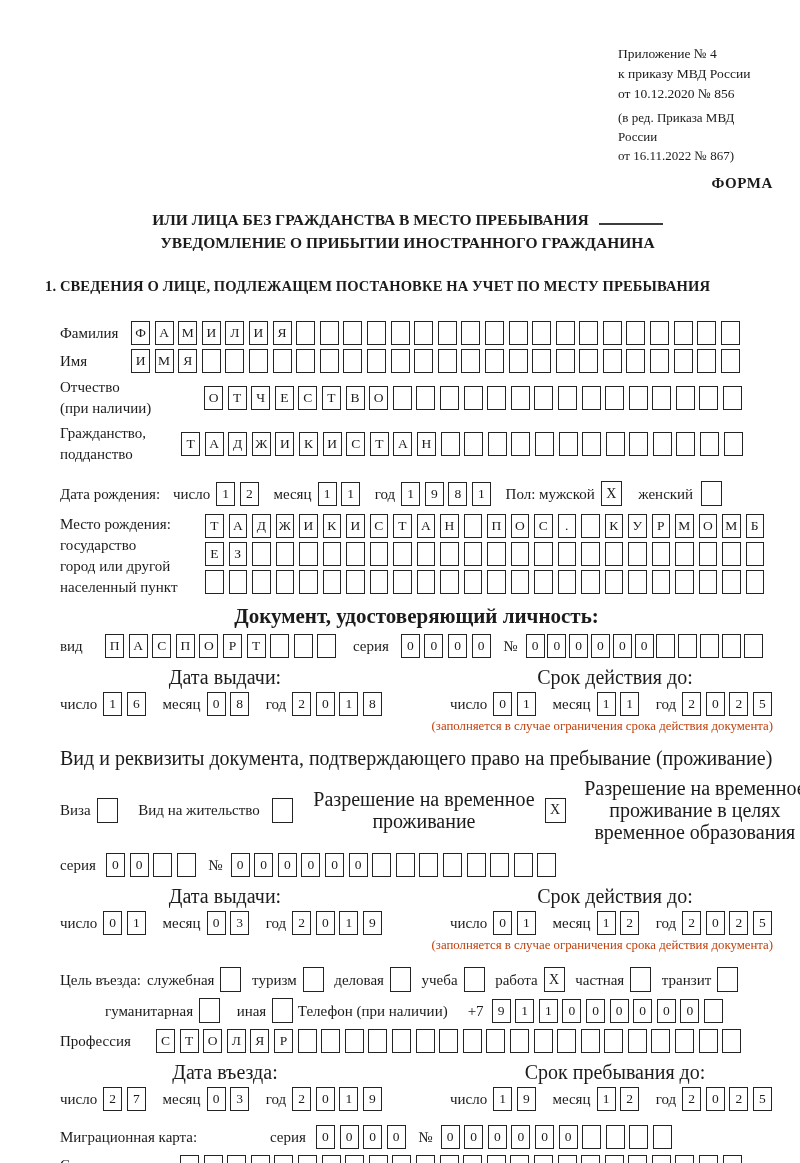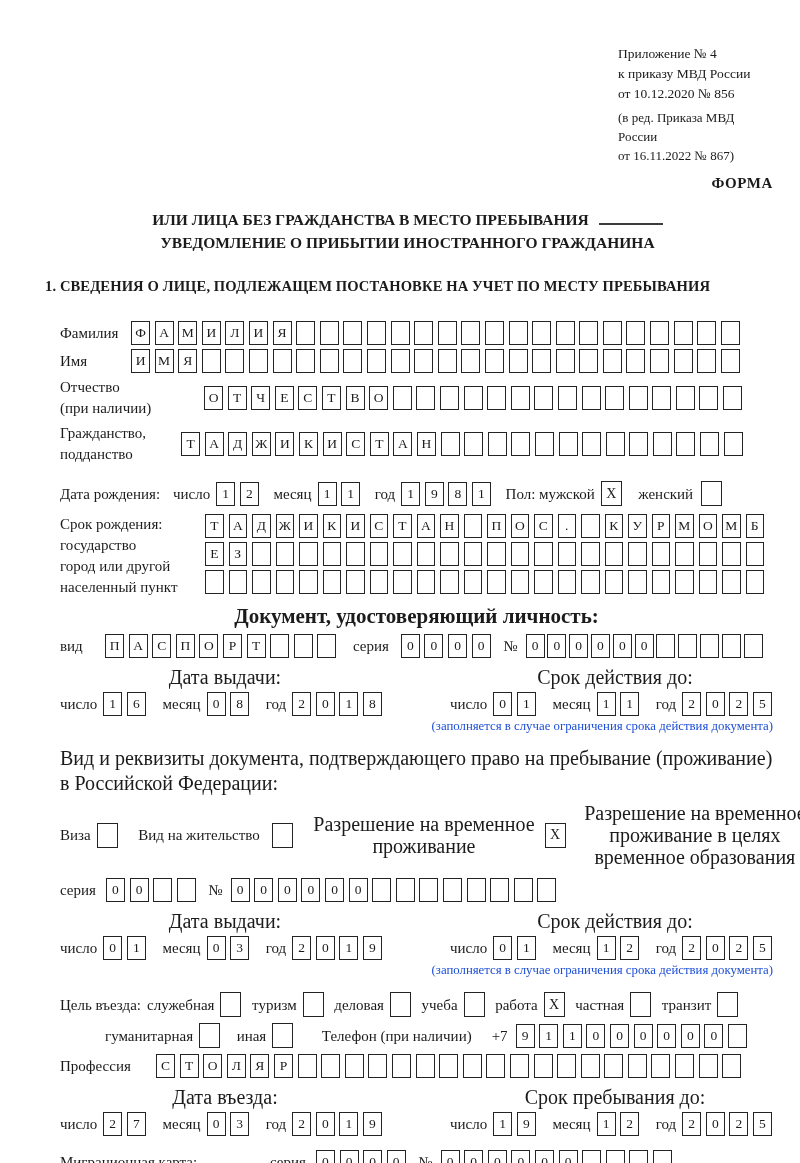--- a/index.html
+++ b/index.html
@@ -27,32 +27,32 @@
           display:inline-flex; align-items:center; justify-content:center;
           font-size:13.5px; flex-shrink:0; background:#fff; }
   .cells.c24 { --w:18.5px; --g:5px; }
   .cells.tight { --g:2.8px; }
   .cells.cb { --w:21px; } .cells.cb .cell { height:25px; font-size:14px; }
 
   .lw71{width:71px;} .lw144{width:144px;} .lw121{width:121px;} .lw145{width:145px;}
   .lw45{width:45px;} .lw96{width:96px;} .lw158{width:158px; margin-right:52px;}
 
   .ml6{margin-left:6px;} .ml8{margin-left:8px;} .ml10{margin-left:10px;} .ml12{margin-left:12px;}
-  .ml14{margin-left:14px;} .ml16{margin-left:16px;} .ml20{margin-left:20px;} .ml24{margin-left:24px;}
+  .ml14{margin-left:14px;} .ml16{margin-left:16px;} .ml20{margin-left:20px;} .ml24{}
   .mr6{margin-right:6px;} .mr8{margin-right:8px;} .mr10{margin-right:10px;} .mr12{margin-right:12px;}
 
   .center-head { text-align:center; font-weight:bold; font-size:21px; margin:6px 0 5px 0; }
 
   .tc { display:flex; position:relative; margin-top:8px; padding-bottom:20px; }
   .tc .colL { width:390px; flex-shrink:0; }
   .datecap { width:330px; text-align:center; font-size:20px; margin-bottom:3px; }
   .dr { display:flex; align-items:center; }
   .dr .t { font-size:15px; margin-right:6px; }
   .dr .grp { margin-right:12px; }
-  .note { position:absolute; right:0; top:53px; font-size:12.8px; white-space:nowrap; color:#1d4ed8; }
+  .note { position:absolute; right:0; top:53px; font-size:12.8px; white-space:nowrap; color:#c2410c; }
 
   .para { font-size:20px; line-height:25px; margin-top:10px; }
 
   .visa-row { margin-top:6px; }
   .multi { font-size:20px; line-height:22px; text-align:center; flex-shrink:0; }
 
   .reps { display:flex; margin-top:6px; }
   .reps .labels { width:120px; font-size:15px; line-height:21px; flex-shrink:0; }
   .reps .rows .row { margin-bottom:4px; }
 </style>
@@ -235,21 +235,21 @@
           <span class="cell">X</span>
         </span>
       <span class="lbl mr8">женский</span>
       <span class="cells cb">
           <span class="cell"></span>
         </span>
     </div>
 
     <div class="row" style="margin-top:8px;">
       <span class="stack lw145">
-        <div>Срок рождения:</div>
+        <div>Место рождения:</div>
         <div>государство</div>
         <div>город или другой</div>
         <div>населенный пункт</div>
       </span>
       <span>
         <div class="row">
             <span class="cells c24">
               <span class="cell">Т</span>
               <span class="cell">А</span>
               <span class="cell">Д</span>
@@ -417,21 +417,20 @@
               <span class="cell">2</span>
               <span class="cell">5</span>
             </span>
         </div>
       </div>
       <div class="note">(заполняется в случае ограничения срока действия документа)</div>
     </div>
 
     <div class="para">
       <div>Вид и реквизиты документа, подтверждающего право на пребывание (проживание)</div>
-      <div>в Российской Федерации:</div>
     </div>
 
     <div class="row visa-row">
       <span class="lbl">Виза</span>
       <span class="cells cb ml6">
           <span class="cell"></span>
         </span>
       <span class="lbl ml16">Вид на жительство</span>
       <span class="cells cb ml12">
           <span class="cell"></span>

